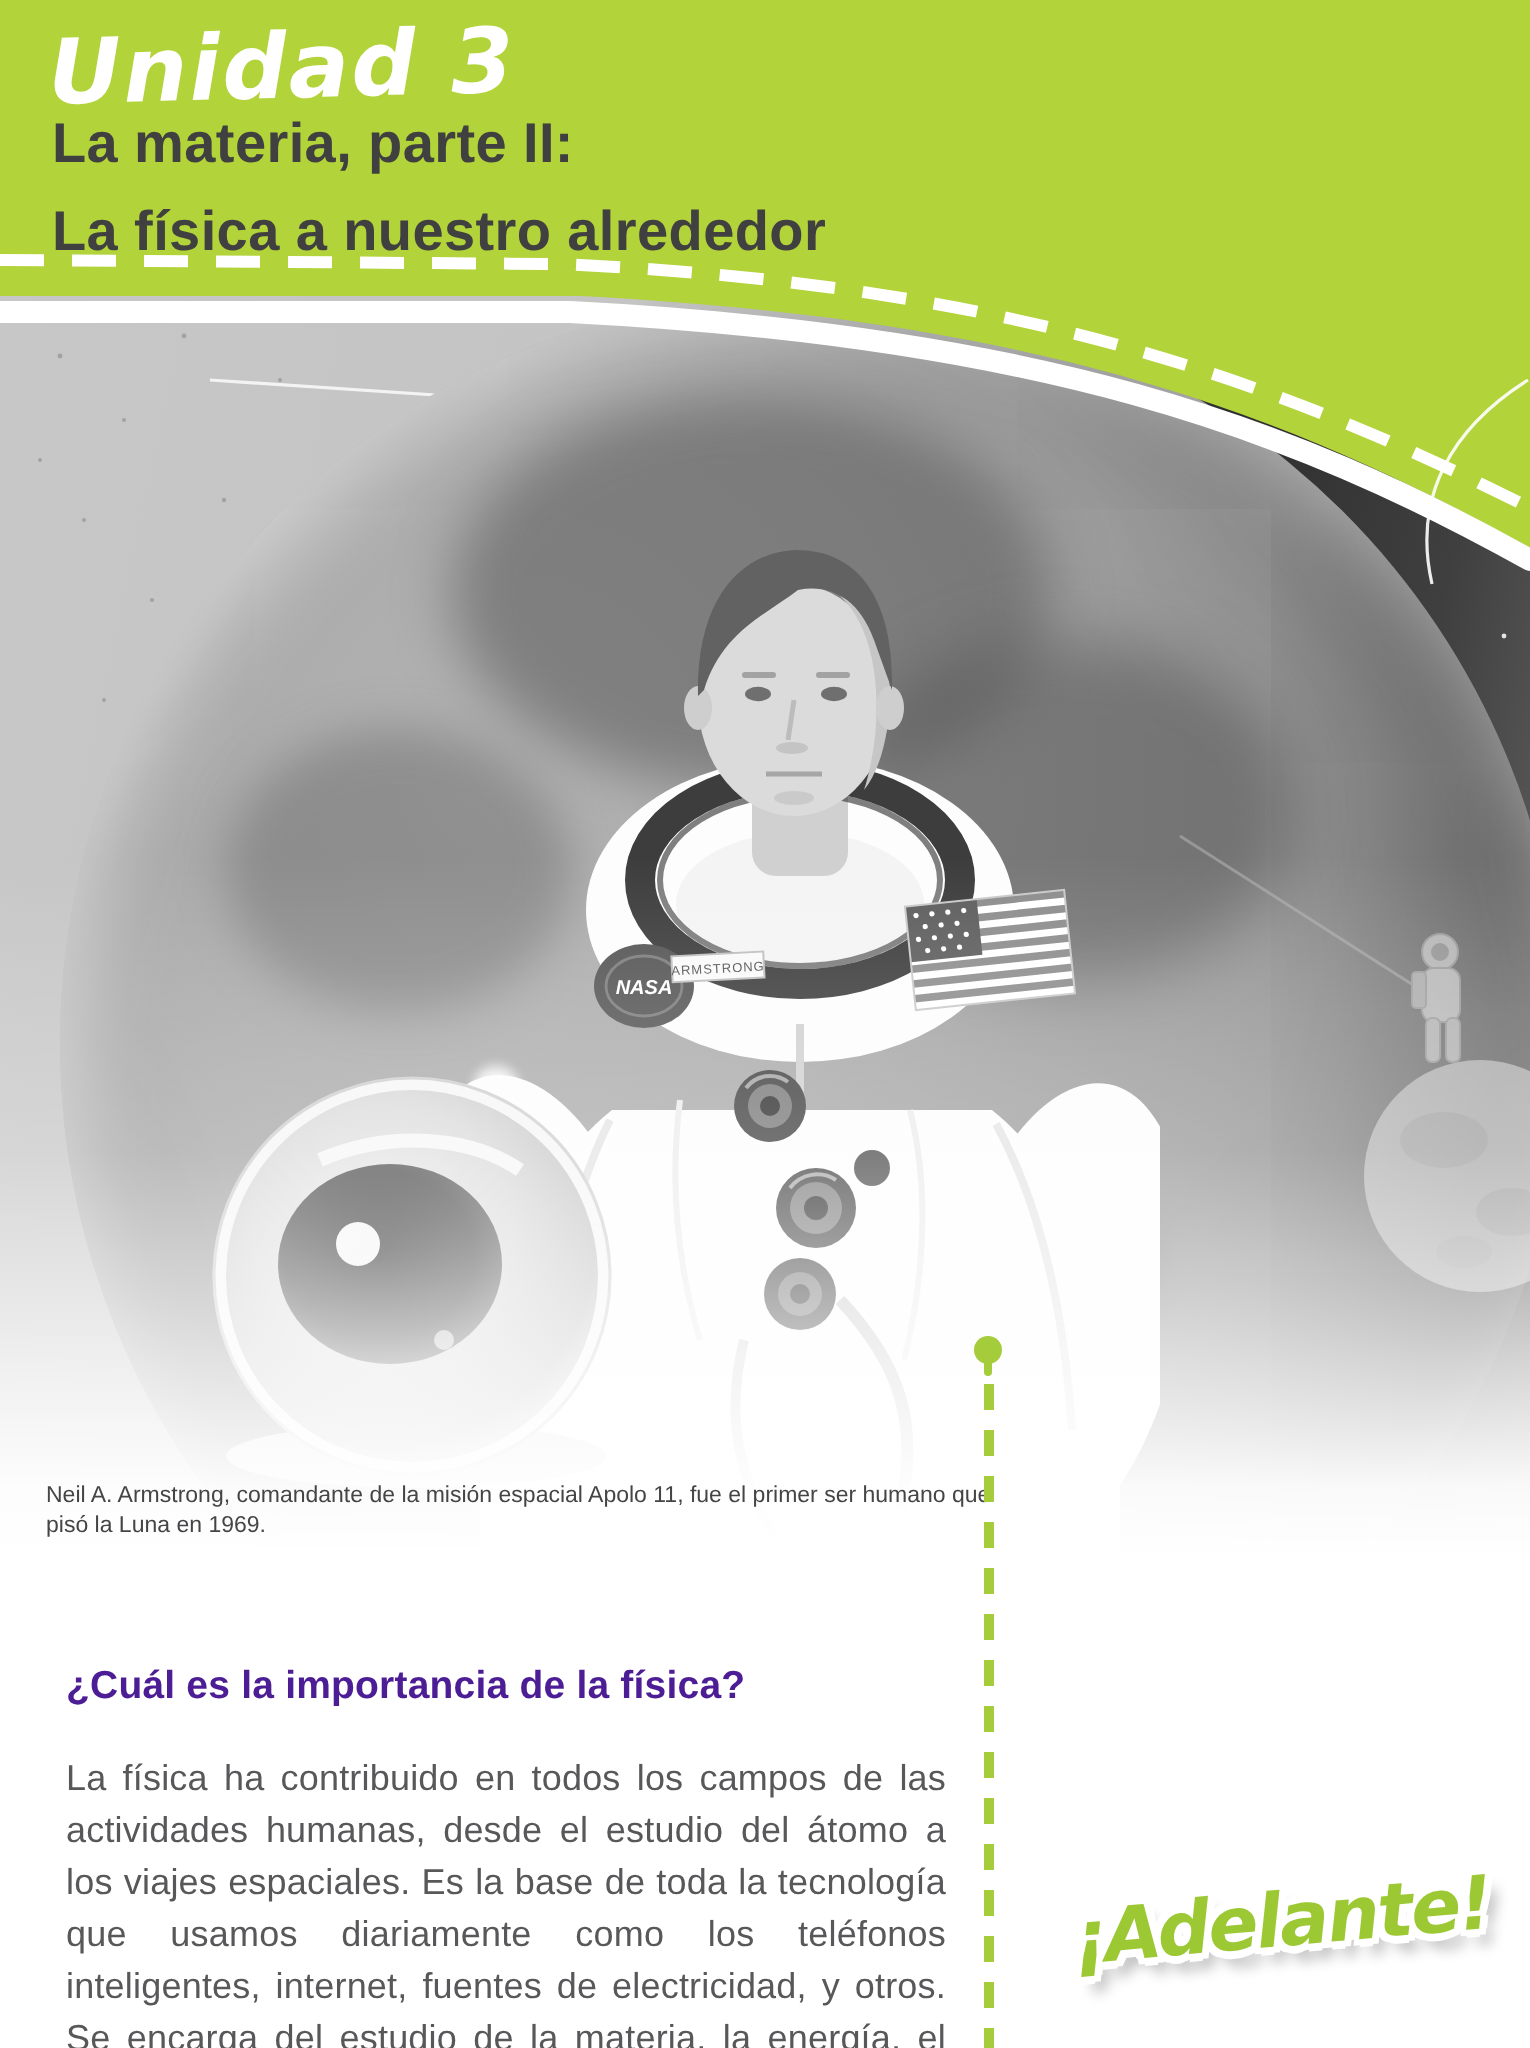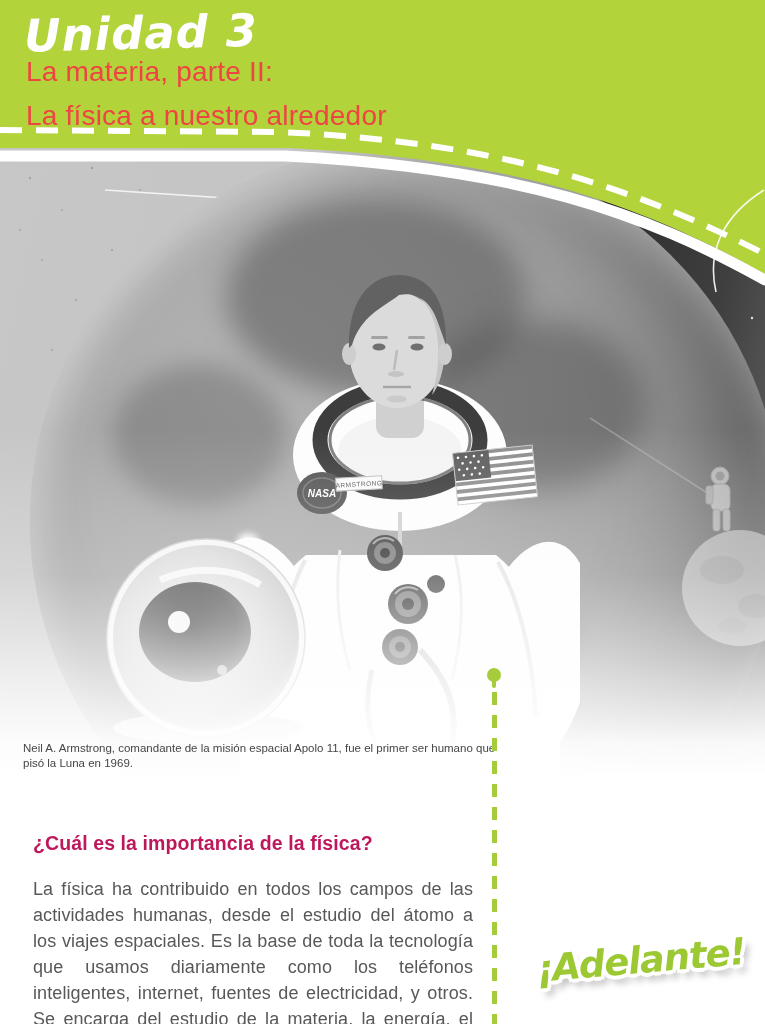--- a/index.html
+++ b/index.html
@@ -47,21 +47,21 @@
   
   .header-svg{left:0;top:0;width:765px;height:300px;}
   .header-text{left:24px;top:4px;width:600px;height:130px;}
   .unit-title{
     left:0;top:0;width:600px;
     font-family:"DejaVu Sans",sans-serif;
     font-style:italic;font-weight:bold;font-size:45px;line-height:50px;
     color:#ffffff;letter-spacing:1px;transform:rotate(-1.5deg);
   }
   .subtitle1,.subtitle2{
-    left:2px;width:600px;color:#ef4444;font-weight:normal;
+    left:2px;width:600px;color:#404040;font-weight:bold;
     font-size:28px;line-height:31px;letter-spacing:.2px;
   }
   .subtitle1{top:52px;}
   .subtitle2{top:96px;}
 
   
   .caption{
     left:23px;top:741px;width:476px;
     font-size:11.5px;line-height:14.5px;color:#454547;
   }
@@ -74,21 +74,21 @@
   }
   .timeline-line{
     left:492px;top:692px;width:5px;height:332px;
     background:repeating-linear-gradient(180deg,
       #a5cd3b 0px,#a5cd3b 13px,rgba(0,0,0,0) 13px,rgba(0,0,0,0) 23px);
   }
 
   
   .section-heading{
     left:33px;top:832px;width:460px;
-    font-size:19.5px;font-weight:bold;color:#be185d;letter-spacing:.1px;
+    font-size:19.5px;font-weight:bold;color:#4c1d95;letter-spacing:.1px;
   }
   .article-body{
     left:33px;top:876px;width:440px;
     font-size:18px;line-height:26px;color:#58585a;
     text-align:justify;letter-spacing:.1px;
   }
 
   
   .adelante{
     left:536px;top:938px;width:230px;

